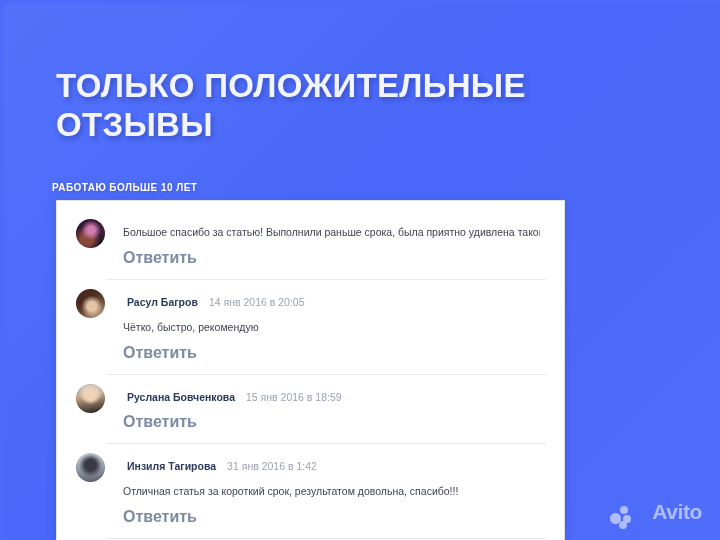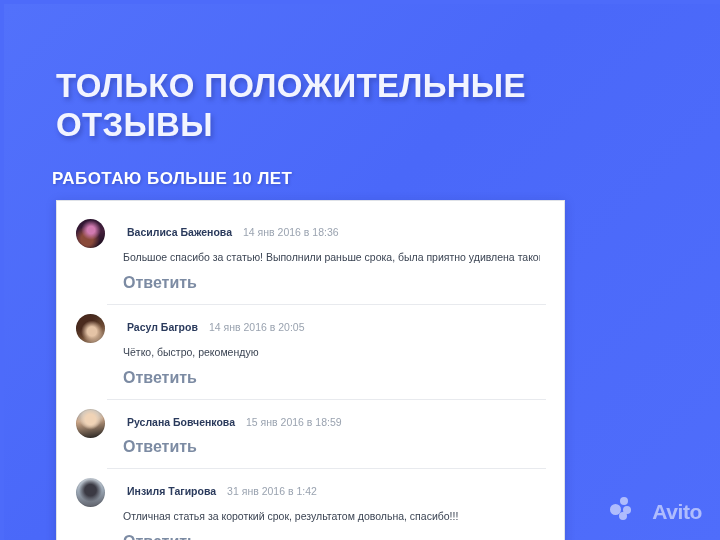--- a/index.html
+++ b/index.html
@@ -40,22 +40,22 @@
     color: #f2f4ff;
     letter-spacing: 0.3px;
     text-transform: uppercase;
     text-shadow: 2px 3px 5px rgba(25,35,110,0.35);
     white-space: pre-line;
   }
 
   .subhead {
     position: absolute;
     left: 44px;
-    top: 161px;
-    font-size: 17px;
+    top: 174px;
+    font-size: 10px;
     font-weight: 700;
     color: #ffffff;
     letter-spacing: 0.45px;
     text-transform: uppercase;
     text-shadow: 1px 1px 3px rgba(25,35,110,0.30);
   }
 
   
   .reviews-card {
     position: absolute;
@@ -166,21 +166,21 @@
     cursor: pointer;
     font-weight: bold;
   }
 
   
   .watermark {
     position: absolute;
     right: 14px;
     bottom: 14px;
     display: flex;
-    align-items: flex-start;
+    align-items: flex-end;
     gap: 18px;
     opacity: 0.55;
     pointer-events: none;
   }
   .wm-mark { position: relative; width: 20px; height: 20px; }
   .wm-mark i {
     position: absolute;
     border-radius: 50%;
     background: #ffffff;
     display: block;
@@ -208,23 +208,20 @@
   </div>
 
   <div class="subhead">РАБОТАЮ БОЛЬШЕ 10 ЛЕТ</div>
 
   <div class="reviews-card">
     <div class="review-list">
 
       <div class="review-row">
         <div class="avatar av-0"></div>
         <div class="review-body">
-          <div class="review-head">
-            <span class="review-author">Василиса Баженова</span><span class="review-date">14 янв 2016 в 18:36</span>
-          </div>
           <div class="review-text">Большое спасибо за статью! Выполнили раньше срока, была приятно удивлена такой скоростью!</div>
           <div class="review-reply">Ответить</div>
         </div>
       </div>
 
       <div class="review-row">
         <div class="avatar av-1"></div>
         <div class="review-body">
           <div class="review-head">
             <span class="review-author">Расул Багров</span><span class="review-date">14 янв 2016 в 20:05</span>

